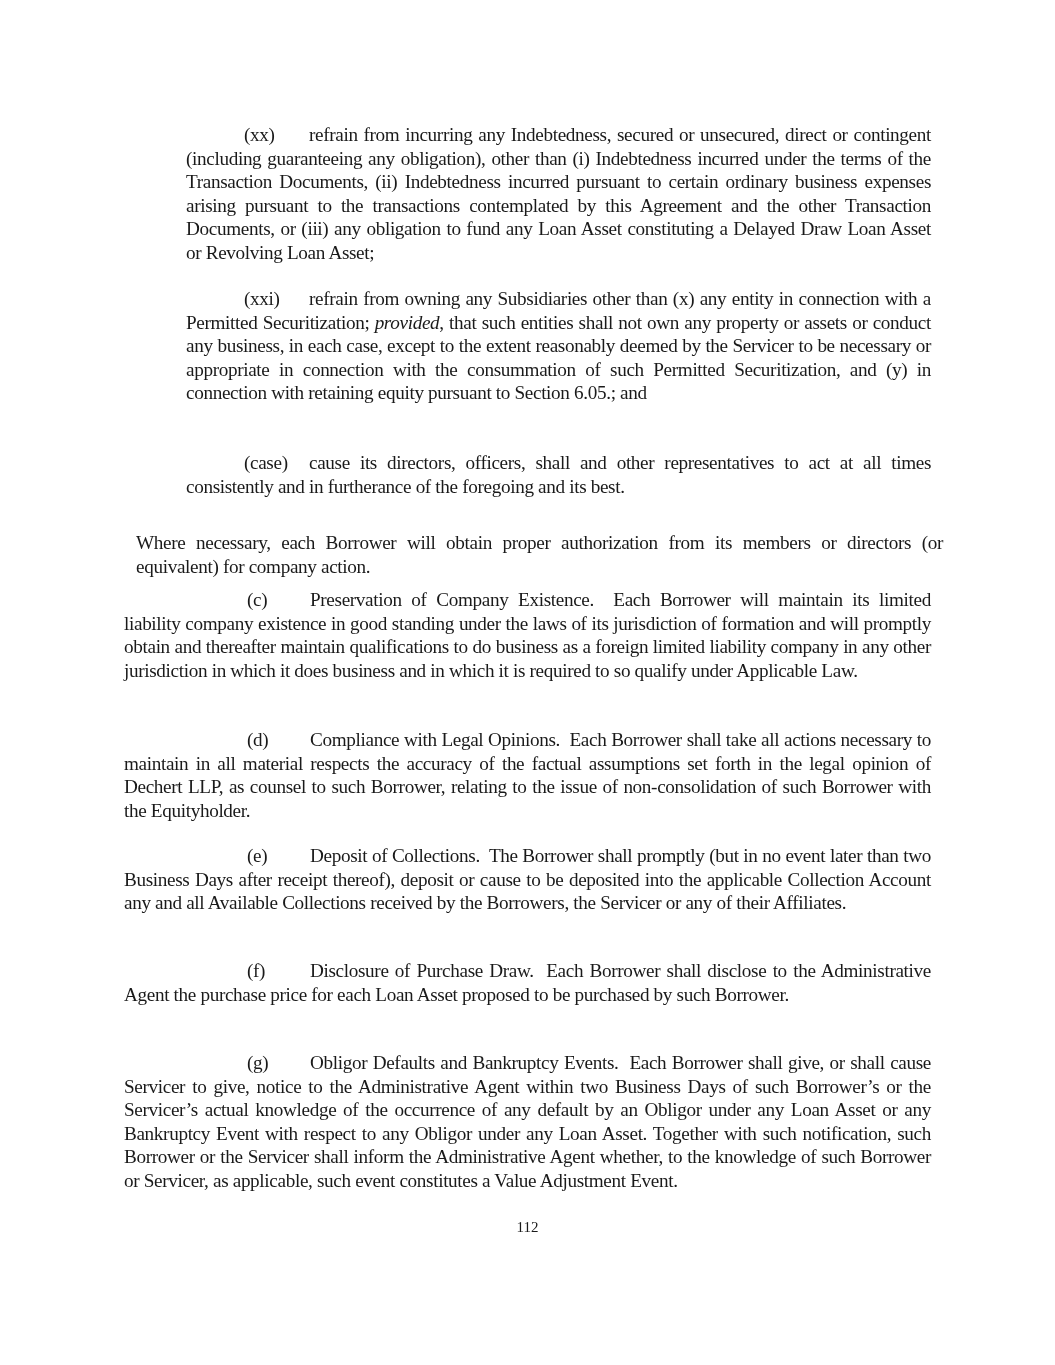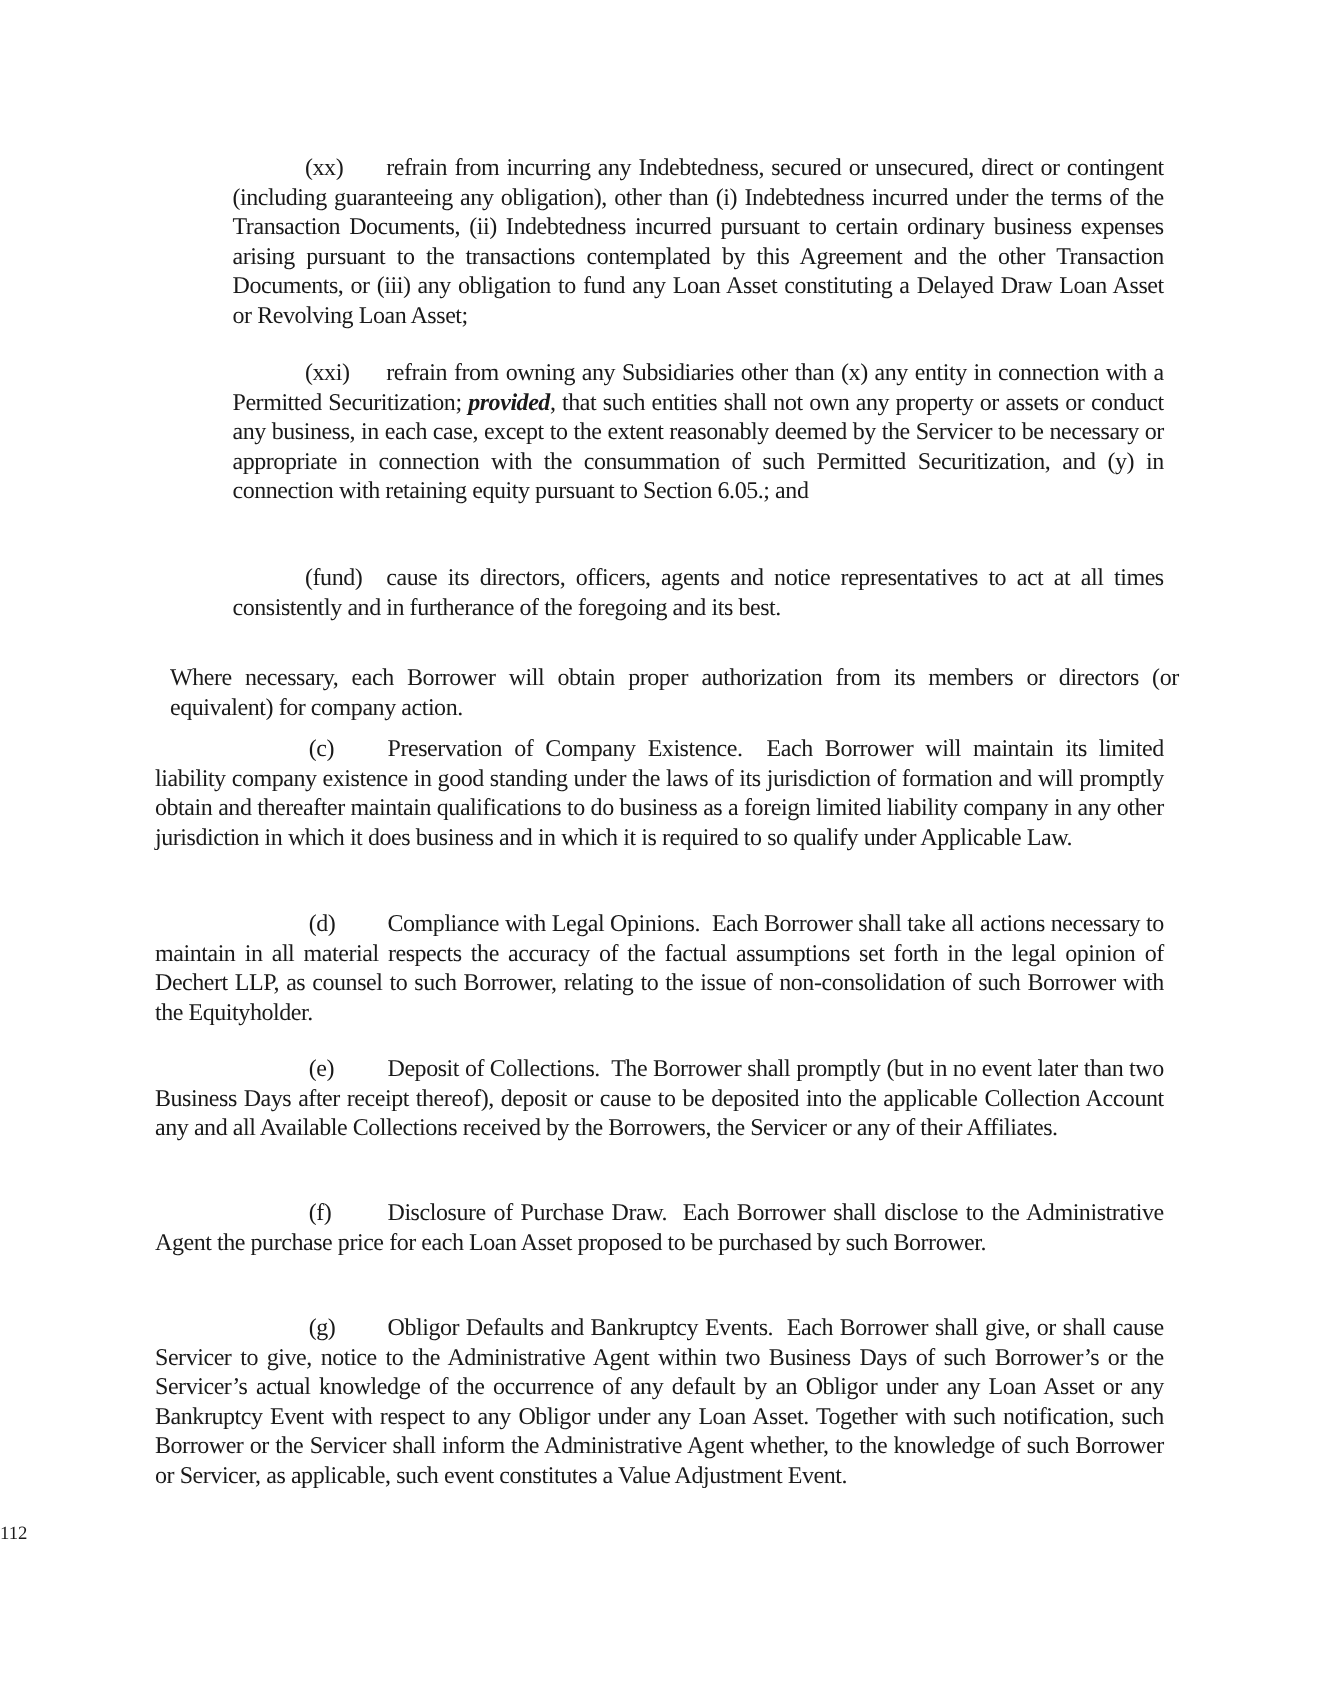--- a/index.html
+++ b/index.html
@@ -16,36 +16,36 @@
     text-align-last: left;
     letter-spacing: -0.35px;
     word-spacing: 0px;
   }
   .para.inset { left: 186px; width: 745px; }
   .para.full { left: 124px; width: 807px; }
   .lbl { display: inline-block; }
   .lbl.roman { padding-left: 122px; width: 65px; }
   .lbl.letter { padding-left: 123px; width: 63px; }
   .u { text-decoration-thickness: 1px; text-underline-offset: 2px; }
-  .i { font-style: italic; font-weight: bold; }
+  .i { font-style: italic; }
   .pnum {
     position: absolute; left: 0; width: 1055px; top: 1219px;
-    text-align: left; font-size: 15px; font-family: "Liberation Serif", serif;
+    text-align: center; font-size: 15px; font-family: "Liberation Serif", serif;
   }
 </style>
 </head>
 <body>
 
 <div class="page">
 
   <p class="para inset" style="top:123px; margin:0; text-indent:0;"><span class="lbl roman" style="margin-left:-64px;">(xx)</span><span>refrain from incurring any Indebtedness, secured or unsecured, direct or contingent (including guaranteeing any obligation), other than (i) Indebtedness incurred under the terms of the Transaction Documents, (ii) Indebtedness incurred pursuant to certain ordinary business expenses arising pursuant to the transactions contemplated by this Agreement and the other Transaction Documents, or (iii) any obligation to fund any Loan Asset constituting a Delayed Draw Loan Asset or Revolving Loan Asset;</span></p>
 
   <p class="para inset" style="top:287px; margin:0;"><span class="lbl roman" style="margin-left:-64px;">(xxi)</span><span>refrain from owning any Subsidiaries other than (x) any entity in connection with a Permitted Securitization; </span><span class="i">provided</span><span>, that such entities shall not own any property or assets or conduct any business, in each case, except to the extent reasonably deemed by the Servicer to be necessary or appropriate in connection with the consummation of such Permitted Securitization, and (y) in connection with retaining equity pursuant to </span><span class="u">Section 6.05</span><span>.; and</span></p>
 
-  <p class="para inset" style="top:451px; margin:0;"><span class="lbl roman" style="margin-left:-64px;">(fund)</span><span>cause its directors, officers, agents and notice representatives to act at all times consistently and in furtherance of the foregoing and its best.</span></p>
+  <p class="para inset" style="top:451px; margin:0;"><span class="lbl roman" style="margin-left:-64px;">(case)</span><span>cause its directors, officers, shall and other representatives to act at all times consistently and in furtherance of the foregoing and its best.</span></p>
 
   <p class="para full" style="top:519px; margin:12px;"><span>Where necessary, each Borrower will obtain proper authorization from its members or directors (or equivalent) for company action.</span></p>
 
   <p class="para full" style="top:588px; margin:0;"><span class="lbl letter">(c)</span><span class="u">Preservation of Company Existence</span><span>.</span><span style="white-space:pre;">  </span><span>Each Borrower will maintain its limited liability company existence in good standing under the laws of its jurisdiction of formation and will promptly obtain and thereafter maintain qualifications to do business as a foreign limited liability company in any other jurisdiction in which it does business and in which it is required to so qualify under Applicable Law.</span></p>
 
   <p class="para full" style="top:728px; margin:0;"><span class="lbl letter">(d)</span><span class="u">Compliance with Legal Opinions</span><span>.</span><span style="white-space:pre;">  </span><span>Each Borrower shall take all actions necessary to maintain in all material respects the accuracy of the factual assumptions set forth in the legal opinion of Dechert LLP, as counsel to such Borrower, relating to the issue of non-consolidation of such Borrower with the Equityholder.</span></p>
 
   <p class="para full" style="top:844px; margin:0;"><span class="lbl letter">(e)</span><span class="u">Deposit of Collections</span><span>.</span><span style="white-space:pre;">  </span><span>The Borrower shall promptly (but in no event later than two Business Days after receipt thereof), deposit or cause to be deposited into the applicable Collection Account any and all Available Collections received by the Borrowers, the Servicer or any of their Affiliates.</span></p>
 
   <p class="para full" style="top:959px; margin:0;"><span class="lbl letter">(f)</span><span class="u">Disclosure of Purchase Draw</span><span>.</span><span style="white-space:pre;">  </span><span>Each Borrower shall disclose to the Administrative Agent the purchase price for each Loan Asset proposed to be purchased by such Borrower.</span></p>

